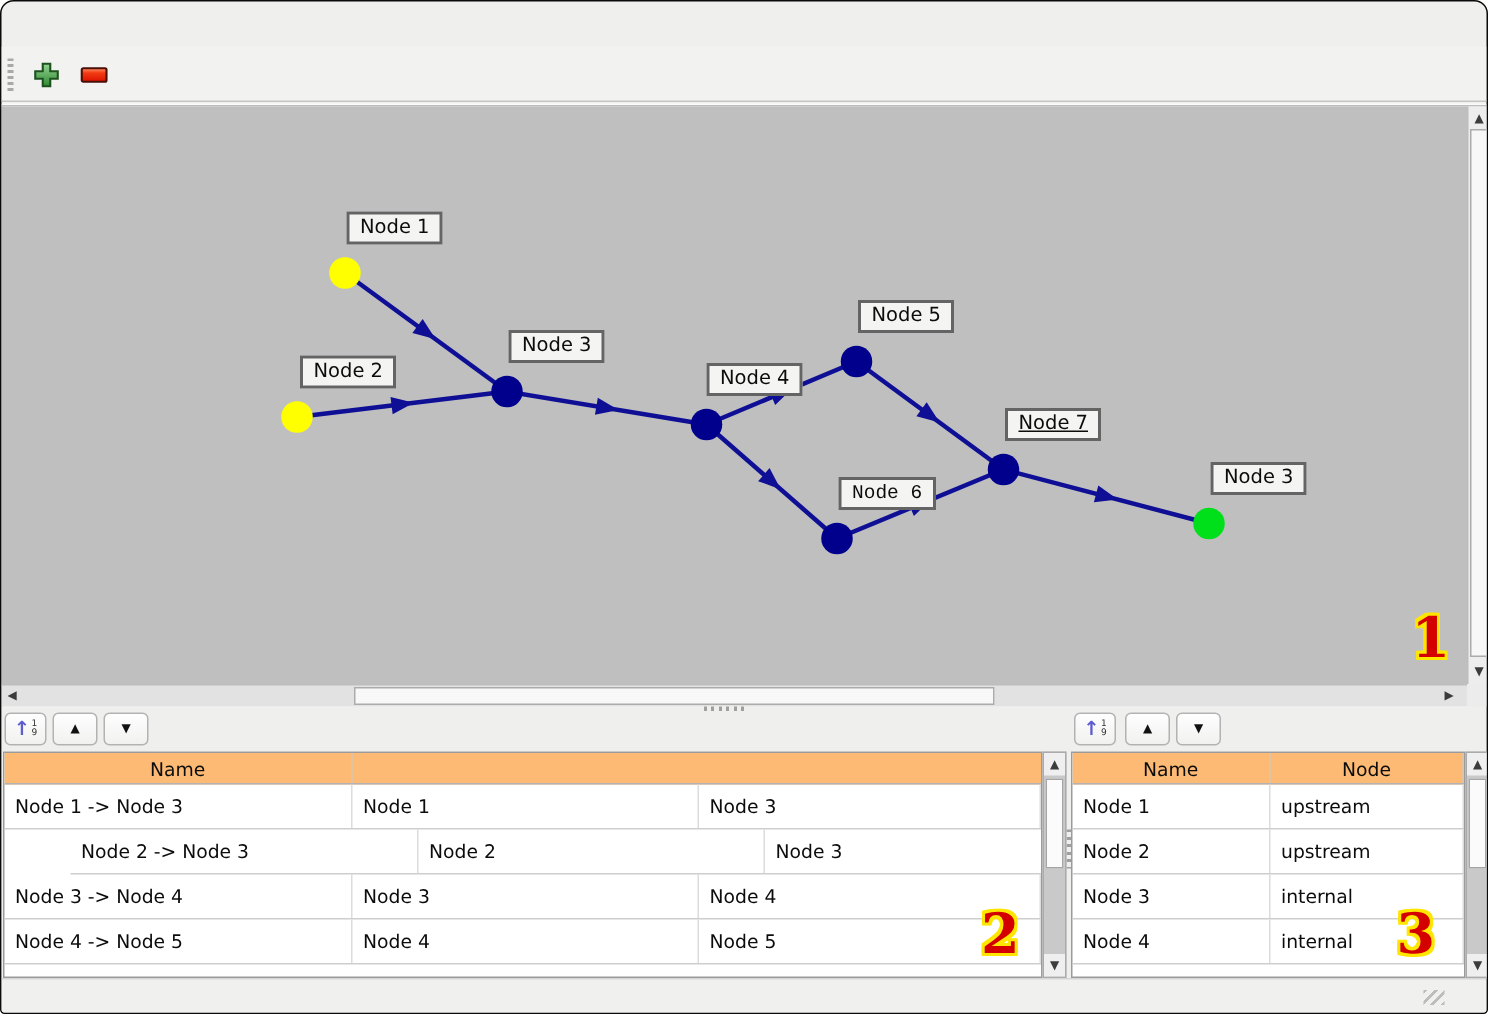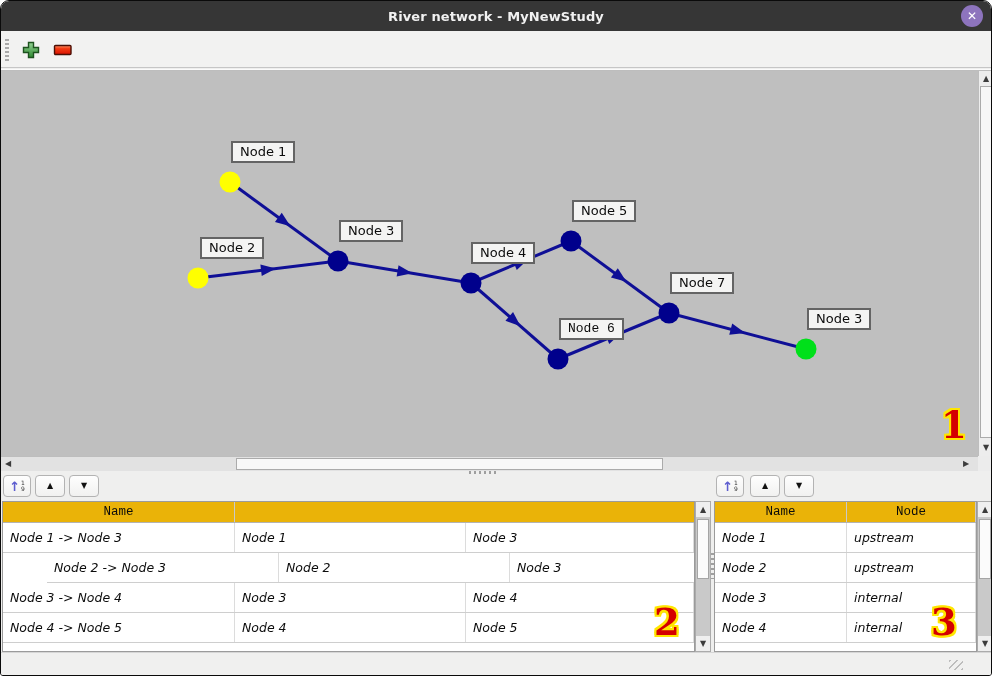--- a/index.html
+++ b/index.html
@@ -47,23 +47,23 @@
                   background:repeating-linear-gradient(to right,#9f9f9f 0 2px,transparent 2px 5px); }
   .v-split-dots { position:absolute; left:710px; top:82px; width:3px; height:26px;
                   background:repeating-linear-gradient(to bottom,#9f9f9f 0 2px,transparent 2px 5px); }
   .tb-btn { position:absolute; top:4px; height:22px; background:linear-gradient(#fefefe,#f1f1f0);
             border:1px solid #b3b3b3; border-radius:4px; display:flex; align-items:center; justify-content:center; gap:1px; }
   .arrow-glyph { font-size:8px; color:#111; line-height:1; }
   .sort-arrow { color:#5d5dcf; font-size:13px; font-weight:bold; line-height:1; }
   .sort-nums { display:flex; flex-direction:column; font-size:6px; color:#333; line-height:1; }
 
   .table { position:absolute; top:30px; background:#fff; border:1px solid #9b9b9b; overflow:hidden; font-size:12.5px; color:#0c0c0c; }
-  .t-head { display:grid; height:21px; background:#eab308; border-bottom:1px solid #b3b3b3;font-family:Liberation Mono, monospace; }
+  .t-head { display:grid; height:21px; background:#fdba74; border-bottom:1px solid #b3b3b3; }
   .t-head span { display:flex; align-items:center; justify-content:center; border-right:1px solid #c9c9c9; }
-  .t-row { display:grid; height:30px; border-bottom:1px solid #cecece;font-style:italic; }
+  .t-row { display:grid; height:30px; border-bottom:1px solid #cecece; }
   .t-row span { display:flex; align-items:center; padding-left:7px; border-right:1px solid #dcdcdc; }
   .t-sb { position:absolute; top:30px; width:16px; height:151px; background:#c9c9c9; border:1px solid #ababab; }
   .t-sb .up { position:absolute; left:0; top:0; width:100%; height:15px; background:#efefef; display:flex; align-items:center; justify-content:center; }
   .t-sb .thumb { position:absolute; left:1px; top:17px; width:12px; height:60px; background:#fbfbfb; border:1px solid #a5a5a5; }
   .t-sb .down { position:absolute; left:0; bottom:0; width:100%; height:15px; background:#efefef; display:flex; align-items:center; justify-content:center; }
 
   
   .statusbar { position:absolute; left:0; top:651px; width:100%; height:24px; background:#f0f0ef; border-top:1px solid #d6d6d6; }
   .resize-grip { position:absolute; right:28px; bottom:6px; width:14px; height:10px;
                  background:repeating-linear-gradient(135deg,#b0b0b0 0 2px,transparent 2px 5px); opacity:.8; }
@@ -72,24 +72,20 @@
   .annotation { position:absolute; z-index:60; font-family:"DejaVu Serif","Liberation Serif",serif; font-weight:bold;
                 font-size:37px; line-height:1; color:#d40000;
                 text-shadow:-2px -2px 0 #ffe600, 2px -2px 0 #ffe600, -2px 2px 0 #ffe600, 2px 2px 0 #ffe600,
                             0 -2px 0 #ffe600, 0 2px 0 #ffe600, -2px 0 0 #ffe600, 2px 0 0 #ffe600; }
 </style>
 </head>
 <body>
 
 <div class="window">
 
-  <div class="titlebar">
-    <span class="title">River network - MyNewStudy</span>
-    <span class="close-btn">✕</span>
-  </div>
 
   <div class="toolbar">
     <span class="tb-handle"></span>
     <span class="tb-icon" style="left:20px;">
       <svg width="18" height="18" viewBox="0 0 18 18">
         <defs>
             <linearGradient id="gp" x1="0" y1="0" x2="0" y2="1">
           <stop offset="0" stop-color="#94d294"></stop>
               <stop offset="1" stop-color="#2f8a31"></stop>
             </linearGradient>
@@ -138,21 +134,21 @@
         <circle cx="557" cy="288" r="10.5" fill="#00008c"></circle>
         <circle cx="668" cy="242" r="10.5" fill="#00008c"></circle>
         <circle cx="805" cy="278" r="10.5" fill="#00e01a"></circle>
       </svg>
   <div class="node-label" style="left: 230px; top: 70px;">Node 1</div>
       <div class="node-label" style="left: 199px; top: 166px;">Node 2</div>
       <div class="node-label" style="left: 338px; top: 149px;">Node 3</div>
       <div class="node-label" style="left: 470px; top: 171px;">Node 4</div>
       <div class="node-label" style="left: 571px; top: 129px;">Node 5</div>
       <div class="node-label" style="left: 558px; top: 247px; font-family: Liberation Mono, monospace;">Node 6</div>
-      <div class="node-label" style="left: 669px; top: 201px;">Node 7</div>
+      <div class="node-label" style="left: 669px; top: 201px; text-decoration: underline;">Node 7</div>
       <div class="node-label" style="left: 806px; top: 237px;">Node 3</div>
     </div>
 
   <div class="canvas-vsb">
     <span class="up">
         <span class="sb-btn-glyph">▲</span>
       </span>
     <span class="thumb"></span>
     <span class="down">
         <span class="sb-btn-glyph">▼</span>

